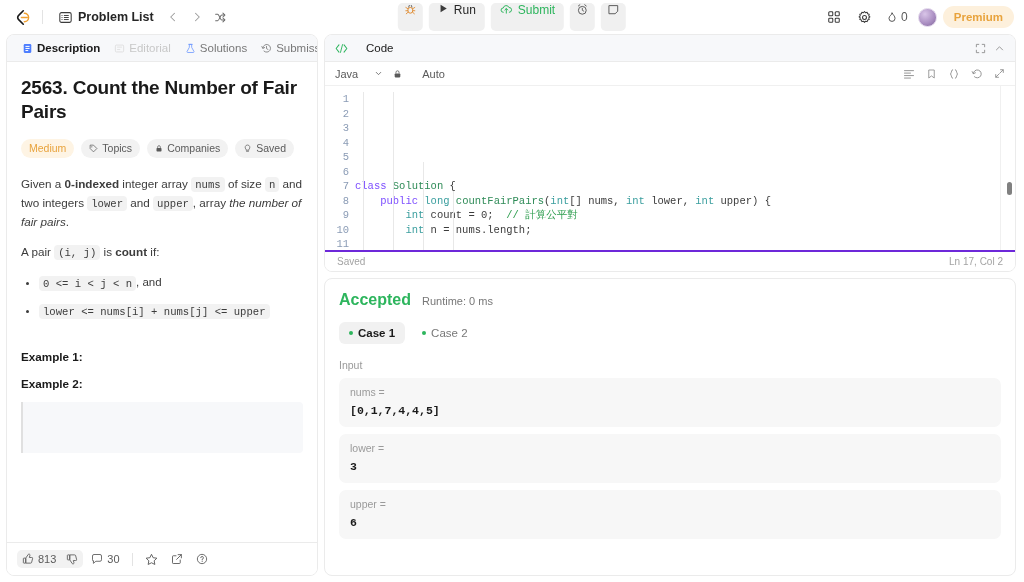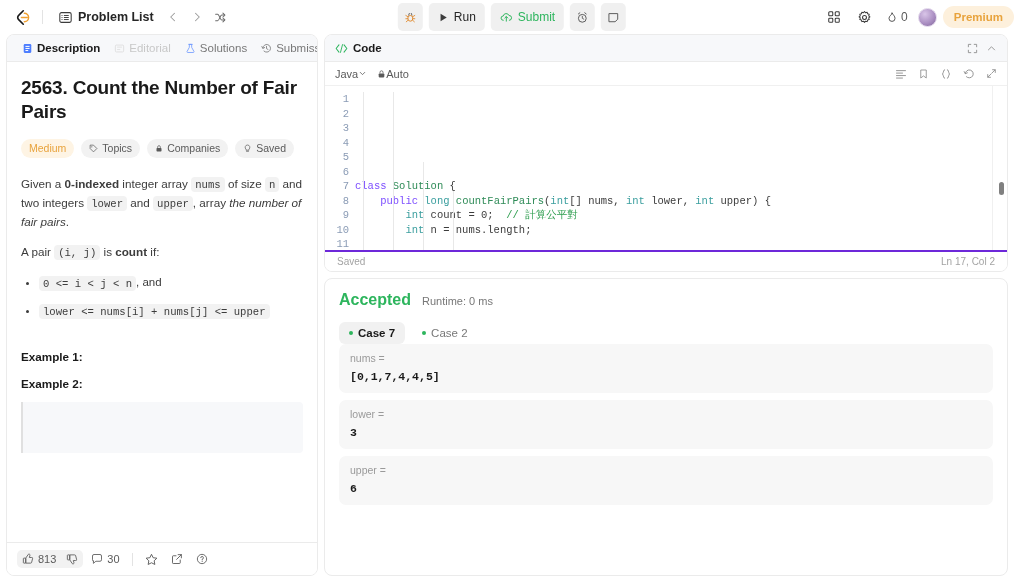--- a/index.html
+++ b/index.html
@@ -25,21 +25,21 @@
   .plist { display: flex; align-items: center; gap: 6px; padding: 3px 6px; border-radius: 5px; cursor: pointer; }
   .plist-label { font-size: 12.5px; font-weight: 600; color: #262626; }
   .navbtn { width: 22px; height: 22px; display:flex; align-items:center; justify-content:center; border-radius:4px; cursor:pointer; color:#9b9b9b; }
 
   .tb-center {
     position: absolute; left: 50%; transform: translateX(-50%);
     display: flex; align-items: center; gap: 6px;
   }
   .tb-btn {
     height: 28px; border-radius: 5px; background: #f0f0f0;
-    display: flex; align-items: center; gap: 5px;
+    display: flex; gap: 5px;
     padding: 0 9px; cursor: pointer; font-size: 12px; color: #262626;
   }
   .tb-btn.icononly { padding: 0 6px; }
   .tb-btn.submit { color: #2db55d; }
   .tb-btn .lbl { font-weight: 500; }
 
   .tb-right { margin-left: auto; display: flex; align-items: center; gap: 6px; }
   .icon-btn { width: 24px; height: 24px; display:flex; align-items:center; justify-content:center; border-radius:5px; cursor:pointer; color:#5a5a5a; }
   .streak { display:flex; align-items:center; gap:3px; font-size:12px; color:#5a5a5a; padding:0 4px; cursor:pointer; }
   .avatar {
@@ -47,21 +47,21 @@
     background: radial-gradient(circle at 35% 30%, #d9c5e8, #a88cc0 60%, #7d6296);
     cursor: pointer; border: 1px solid #e0d5ea;
   }
   .premium-btn {
     height: 22px; border-radius: 11px; background: #fdf0dc;
     color: #e8a33d; font-size: 11.5px; font-weight: 600;
     display: flex; align-items: center; padding: 0 11px; cursor: pointer;
   }
 
   
-  .main { flex: 1; display: flex; gap: 6px; padding: 0 16px 6px 6px; min-height: 0; background: #ffffff; }
+  .main { flex: 1; display: flex; gap: 6px; padding: 0 8px 6px 6px; min-height: 0; background: #ffffff; }
 
   .panel {
     background: #ffffff; border-radius: 8px;
     border: 1px solid #ebebeb;
     display: flex; flex-direction: column; min-height: 0;
     overflow: hidden;
   }
 
   
   .left-panel { width: 312px; min-width: 312px; }
@@ -114,30 +114,30 @@
 
   
   .right-col { flex: 1; display: flex; flex-direction: column; gap: 6px; min-width: 0; }
 
   .code-panel { flex: 0 0 238px; }
   .panel-head {
     height: 27px; min-height: 27px; background: #f7f8fa;
     display: flex; align-items: center; padding: 0 10px;
     border-bottom: 1px solid #ebebeb;
   }
-  .panel-head .ttl { font-size: 11.5px; font-weight: 700; color: #1a1a1a; display:flex; align-items:center; gap:5px; }
+  .panel-head .ttl { font-size: 11.5px; font-weight: 400; color: #1a1a1a; display:flex; align-items:center; gap:18px; }
   .ph-right { margin-left:auto; display:flex; align-items:center; gap:8px; color:#8a8a8a; }
   .ph-icon { cursor:pointer; display:flex; align-items:center; }
 
   .code-toolbar {
     height: 24px; min-height: 24px; display: flex; align-items: center;
     padding: 0 10px; gap: 10px; border-bottom: 1px solid #f0f0f0;
   }
-  .lang-sel { display:flex; align-items:center; gap:0; font-size:11px; color:#5a5a5a; cursor:pointer; }
-  .auto { display:flex; align-items:center; gap:0; font-size:11px; color:#5a5a5a; cursor:pointer; }
+  .lang-sel { display:flex; align-items:center; gap:16px; font-size:11px; color:#5a5a5a; cursor:pointer; }
+  .auto { display:flex; align-items:center; gap:20px; font-size:11px; color:#5a5a5a; cursor:pointer; }
   .ct-right { margin-left:auto; display:flex; align-items:center; gap:11px; color:#8a8a8a; }
 
   .code-area { flex: 1; position: relative; overflow: hidden; background:#ffffff; display:flex; }
   .gutter {
     width: 30px; min-width:30px; text-align: right; padding: 6px 6px 0 0;
     font-family: "Liberation Mono", monospace; font-size: 10.5px;
     color: #8a9bb5; line-height: 14.5px; user-select:none;
   }
   .code-lines {
     flex: 1; padding: 6px 0 0 0; position: relative;
@@ -591,28 +591,29 @@
 
       <div class="res-body">
         <div class="verdict-row">
           <span class="verdict">Accepted</span>
           <span class="runtime">Runtime: 0 ms</span>
         </div>
 
         <div class="case-row">
           <div class="case-chip active">
             <span class="case-dot"></span>
-            <span>Case 7</span>
+            <span>Case 1</span>
           </div>
           <div class="case-chip">
             <span class="case-dot"></span>
             <span>Case 2</span>
           </div>
         </div>
 
+        <div class="sec-label">Input</div>
 
         <div class="io-box">
           <div class="io-key">nums =</div>
           <div class="io-val">[0,1,7,4,4,5]</div>
         </div>
         <div class="io-box">
           <div class="io-key">lower =</div>
           <div class="io-val">3</div>
         </div>
         <div class="io-box">

